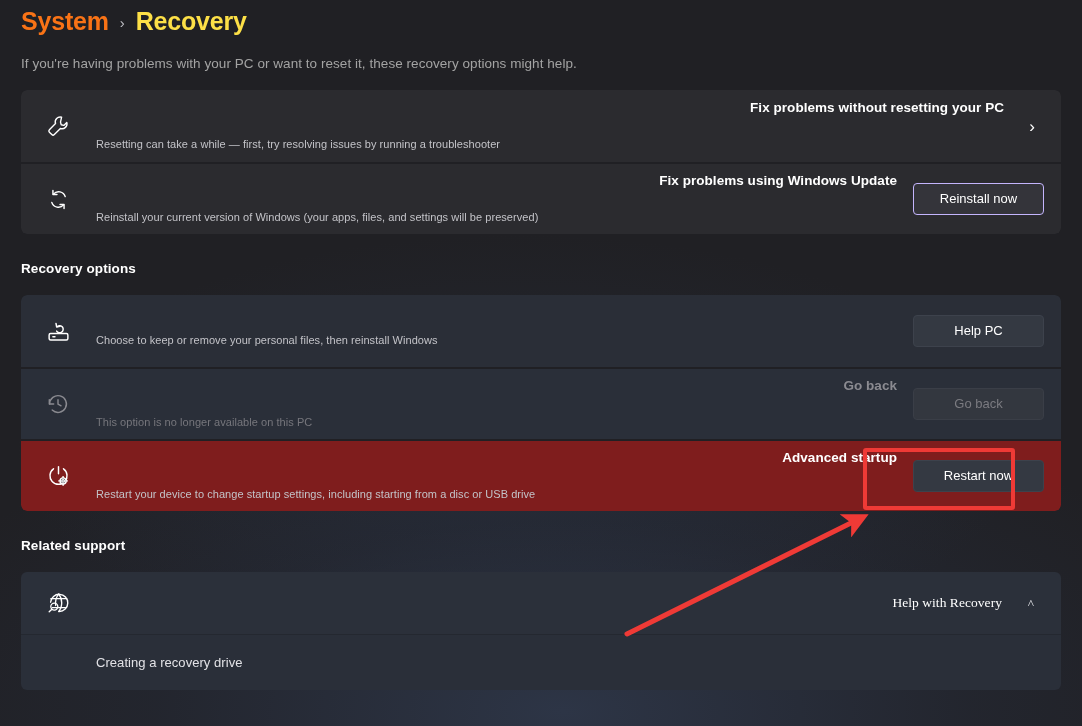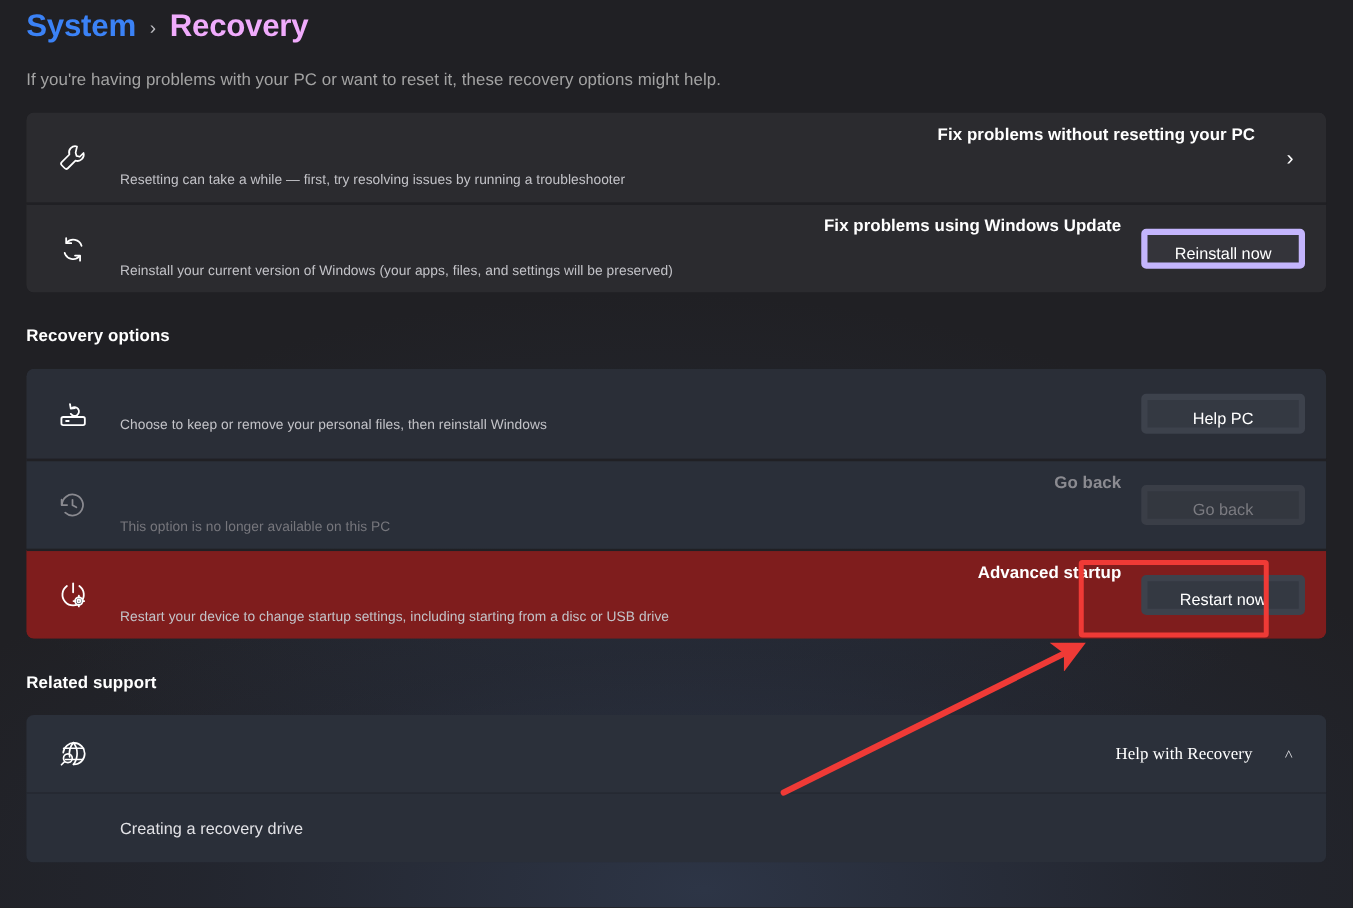--- a/index.html
+++ b/index.html
@@ -40,34 +40,34 @@
   .breadcrumb {
     display: flex;
     align-items: center;
     gap: 11px;
     padding-top: 3px;
     height: 40px;
   }
   .crumb-system {
     font-size: 25px;
     font-weight: 600;
-    color: #3b82f6;
+    color: #f97316;
     letter-spacing: -0.2px;
   }
   .crumb-sep {
     font-size: 15px;
     color: #bdbdc2;
     font-weight: 400;
     position: relative;
     top: 1px;
   }
   .crumb-current {
     font-size: 25px;
     font-weight: 700;
-    color: #f0abfc;
+    color: #fde047;
     letter-spacing: -0.2px;
   }
 
   .page-desc {
     font-size: 13.5px;
     color: #a3a3a3;
     margin-top: 16px;
     letter-spacing: 0.05px;
   }
 
@@ -128,21 +128,21 @@
   .row-sub.dim   { color: #76767c; }
 
   .row-action { margin-left: 16px; display: flex; align-items: center; }
 
   
   .btn {
     min-width: 131px;
     height: 32px;
     padding: 0 16px;
     border-radius: 4px;
-    border: 5px solid #c4b5fd;
+    border: 1px solid #c4b5fd;
     background: #34343a;
     color: #ffffff;
     font-family: "Liberation Sans", sans-serif;
     font-size: 13px;
     line-height: 30px;
     text-align: center;
     cursor: pointer;
     white-space: nowrap;
   }
   .btn.tintedbtn { background: #343942; border-color: #3d424c; }

